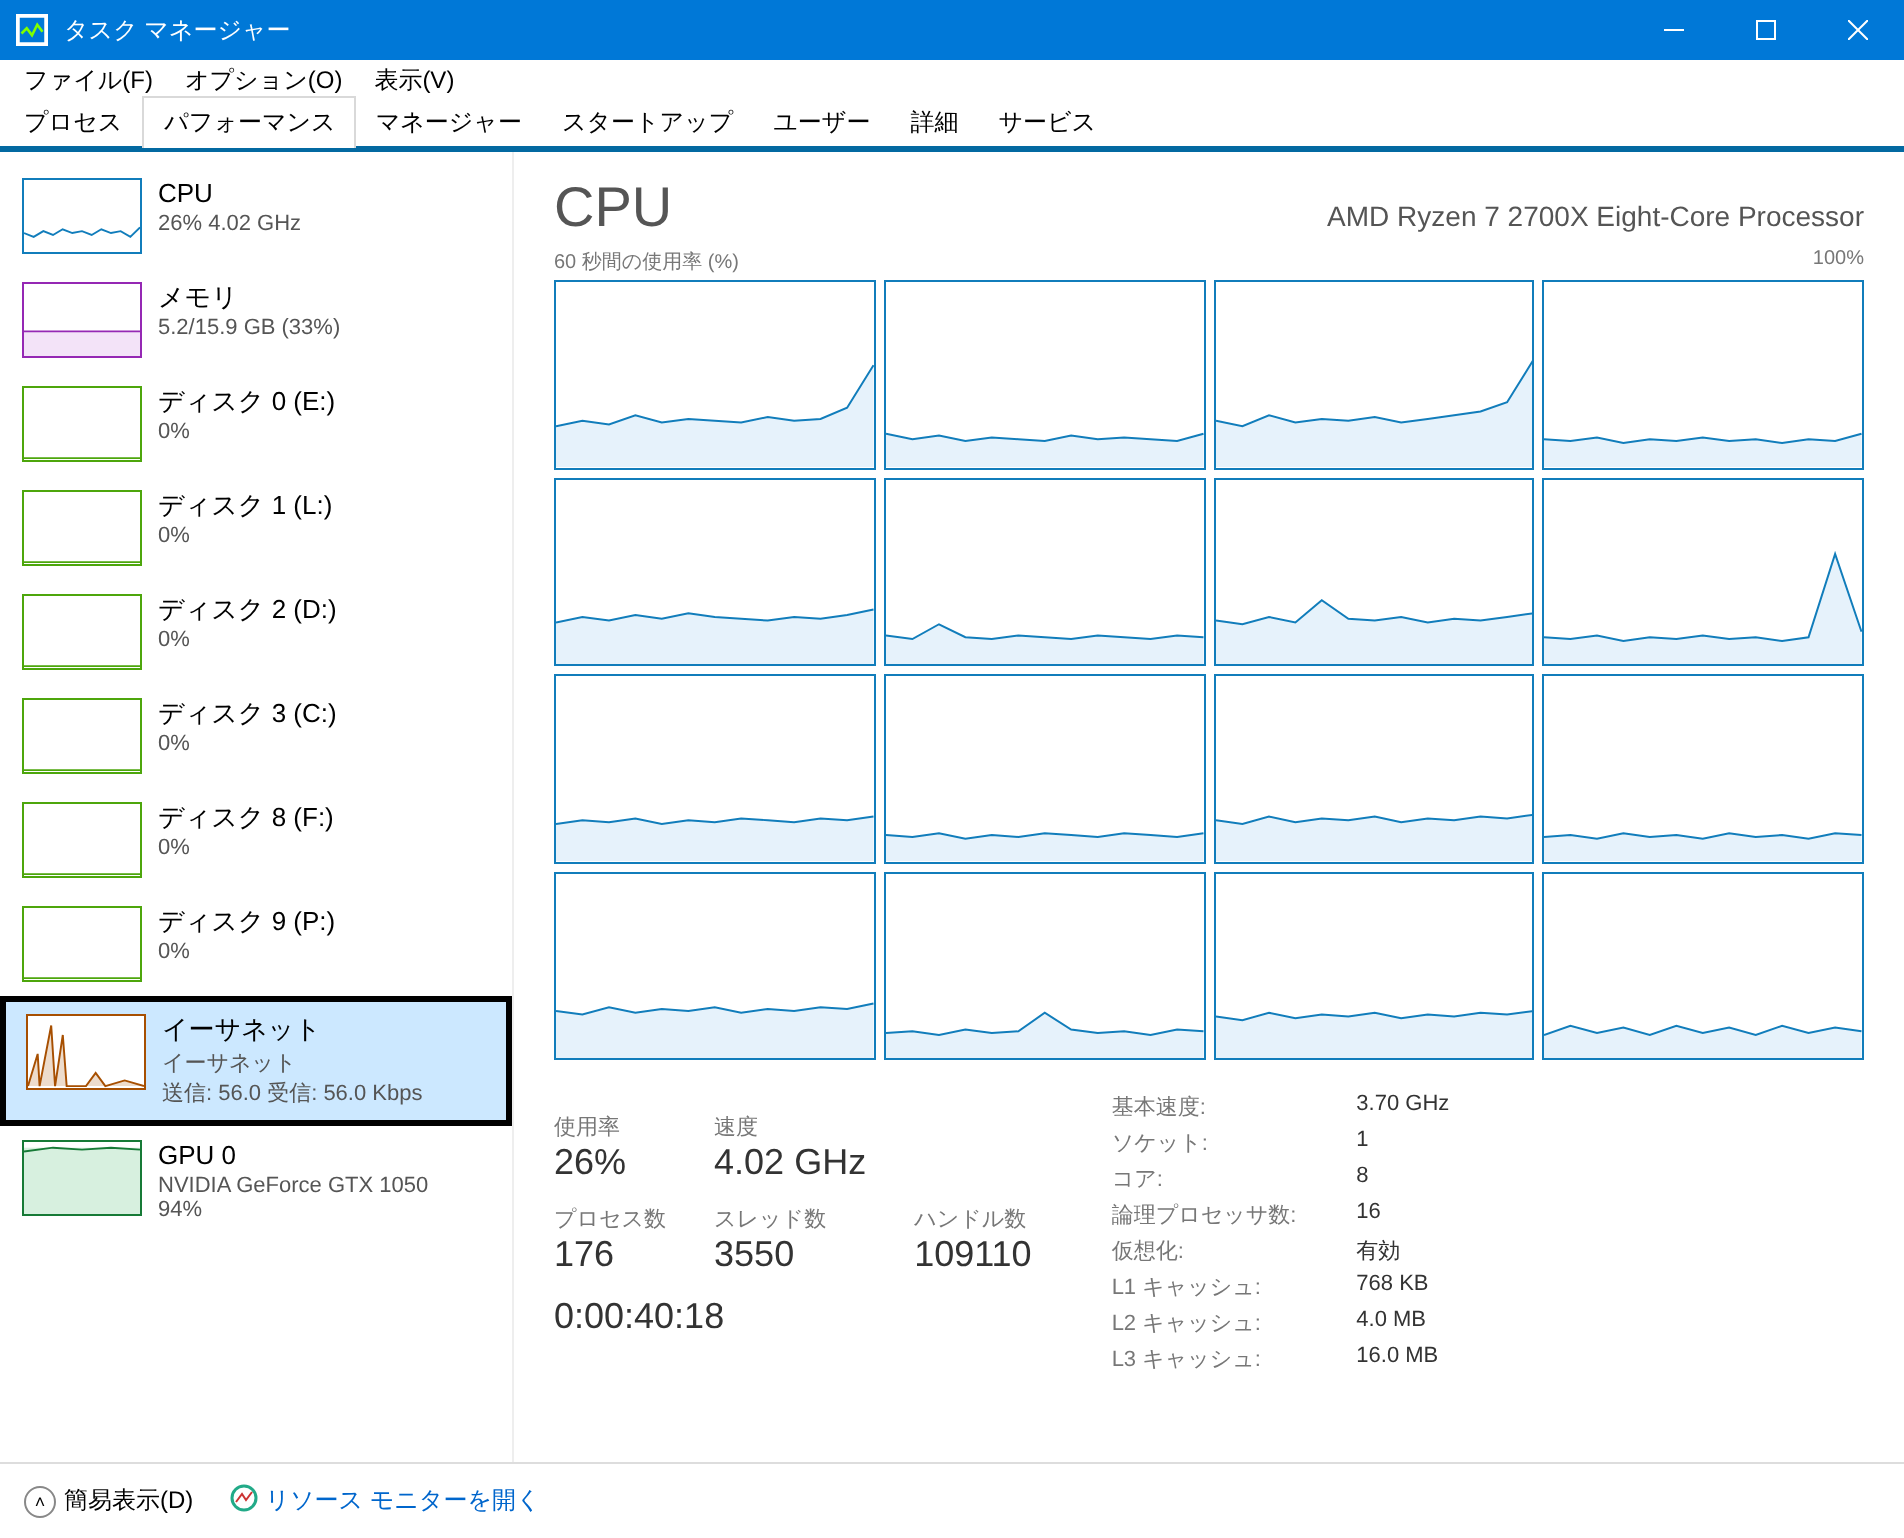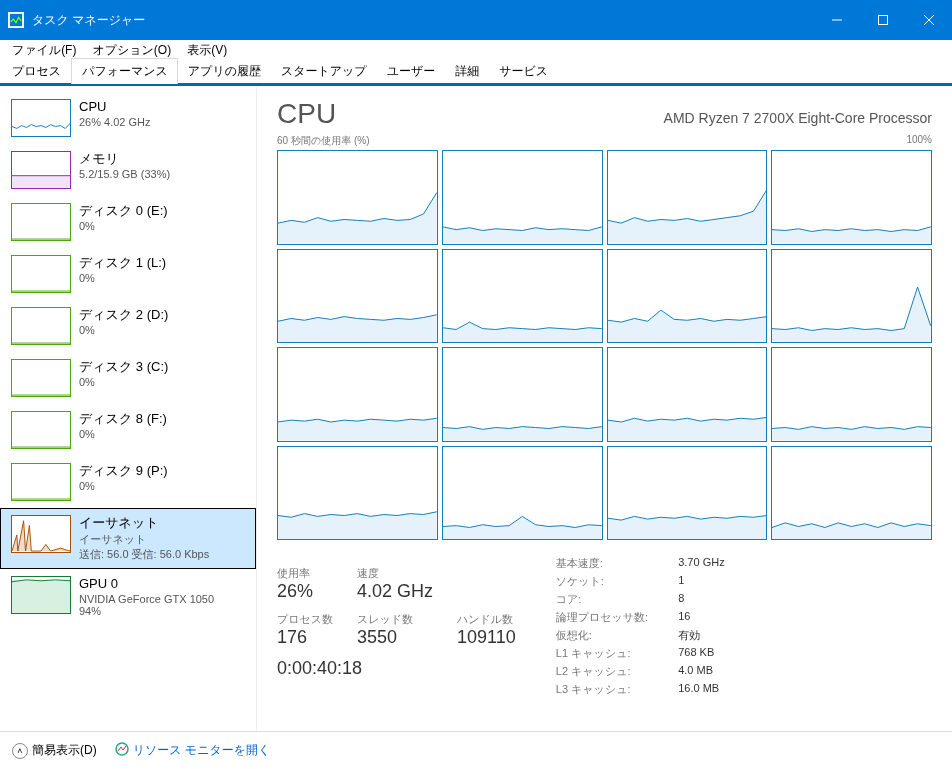--- a/index.html
+++ b/index.html
@@ -1,36 +1,36 @@
 <!DOCTYPE html>
 <html><head>
 <meta charset="utf-8">
 <style>
 * { margin: 0; padding: 0; box-sizing: border-box; font-family: "Yu Gothic UI", "Meiryo", sans-serif; }
 body { width: 952px; height: 769px; background: #fff; display: flex; flex-direction: column; overflow: hidden; }
 
-.titlebar { height: 40px; background: #0078d7; color: #fff; display: flex; align-items: center; padding-left: 8px; }
+.titlebar { height: 30px; background: #0078d7; color: #fff; display: flex; align-items: center; padding-left: 8px; }
 .titlebar-icon { width: 16px; height: 16px; margin-right: 8px; background: #fff; display: inline-flex; align-items: center; justify-content: center; }
 .titlebar-icon svg { width: 14px; height: 14px; }
 .titlebar-text { font-size: 12px; flex: 1; }
 .titlebar-controls { display: flex; }
 .titlebar-btn { width: 46px; height: 30px; display: flex; align-items: center; justify-content: center; font-size: 10px; }
 
 .menubar { height: 20px; background: #fff; display: flex; align-items: center; padding-left: 4px; font-size: 12px; }
 .menubar-item { padding: 2px 8px; }
 
 .tabs { height: 26px; background: #fff; display: flex; align-items: flex-end; padding-left: 2px; font-size: 12px; border-bottom: 3px solid #0369a1; }
 .tab { padding: 4px 9px; border: 1px solid transparent; border-bottom: none; cursor: pointer; position: relative; top: 1px; }
 .tab.active { border-color: #d9d9d9; background: #fff; padding-left: 10px; }
 
 .content { flex: 1; display: flex; overflow: hidden; }
 
 .sidebar { width: 257px; border-right: 1px solid #eee; overflow-y: auto; padding: 6px 0; }
 .sidebar-item { display: flex; padding: 6px 10px; cursor: pointer; border: 1px solid transparent; }
-.sidebar-item.selected { background: #cce8ff; border: 1px solid #000000; }
+.sidebar-item.selected { background: #cce8ff; border: 3px solid #000000; }
 .thumb { width: 60px; height: 38px; border: 1px solid #117dbb; margin-right: 8px; position: relative; background: #fff; flex-shrink: 0; }
 .thumb.mem { border-color: #9528b4; }
 .thumb.disk { border-color: #4da60c; }
 .thumb.net { border-color: #a74f01; }
 .thumb.gpu { border-color: #167a36; }
 .thumb svg { width: 100%; height: 100%; }
 .thumb-label { font-size: 13px; line-height: 1.3; }
 .thumb-sub { font-size: 11px; color: #555; }
 
 .main { flex: 1; padding: 12px 20px; overflow: hidden; display: flex; flex-direction: column; }
@@ -89,21 +89,21 @@
 
 <div class="menubar">
   <span class="menubar-item">ファイル(F)</span>
   <span class="menubar-item">オプション(O)</span>
   <span class="menubar-item">表示(V)</span>
 </div>
 
 <div class="tabs">
     <div class="tab">プロセス</div>
     <div class="tab active">パフォーマンス</div>
-    <div class="tab">アプリの履歴</div>
+    <div class="tab">マネージャー</div>
     <div class="tab">スタートアップ</div>
     <div class="tab">ユーザー</div>
     <div class="tab">詳細</div>
     <div class="tab">サービス</div>
   </div>
 
 <div class="content">
   <div class="sidebar">
       <div class="sidebar-item">
         <div class="thumb cpu"><svg viewBox="0 0 60 38" preserveAspectRatio="none">

